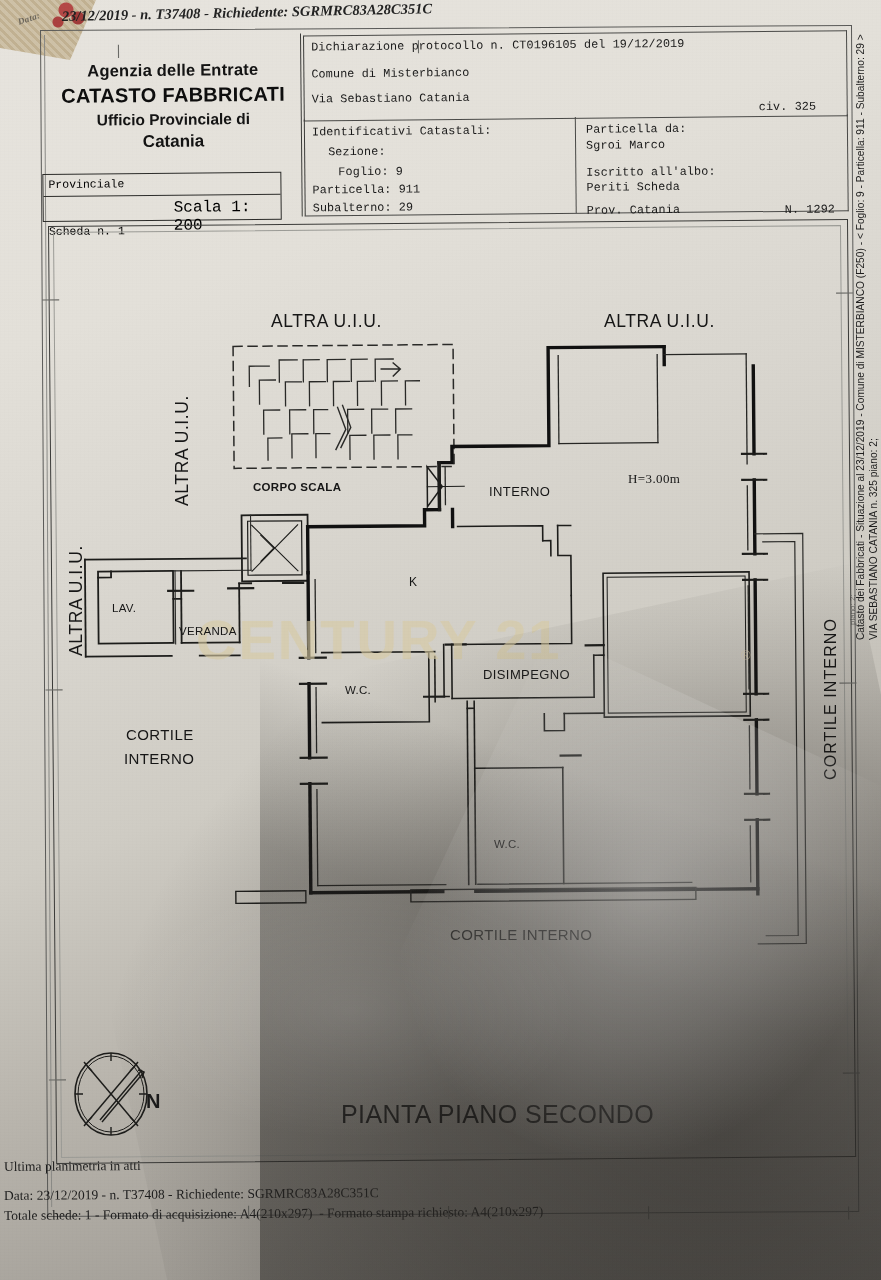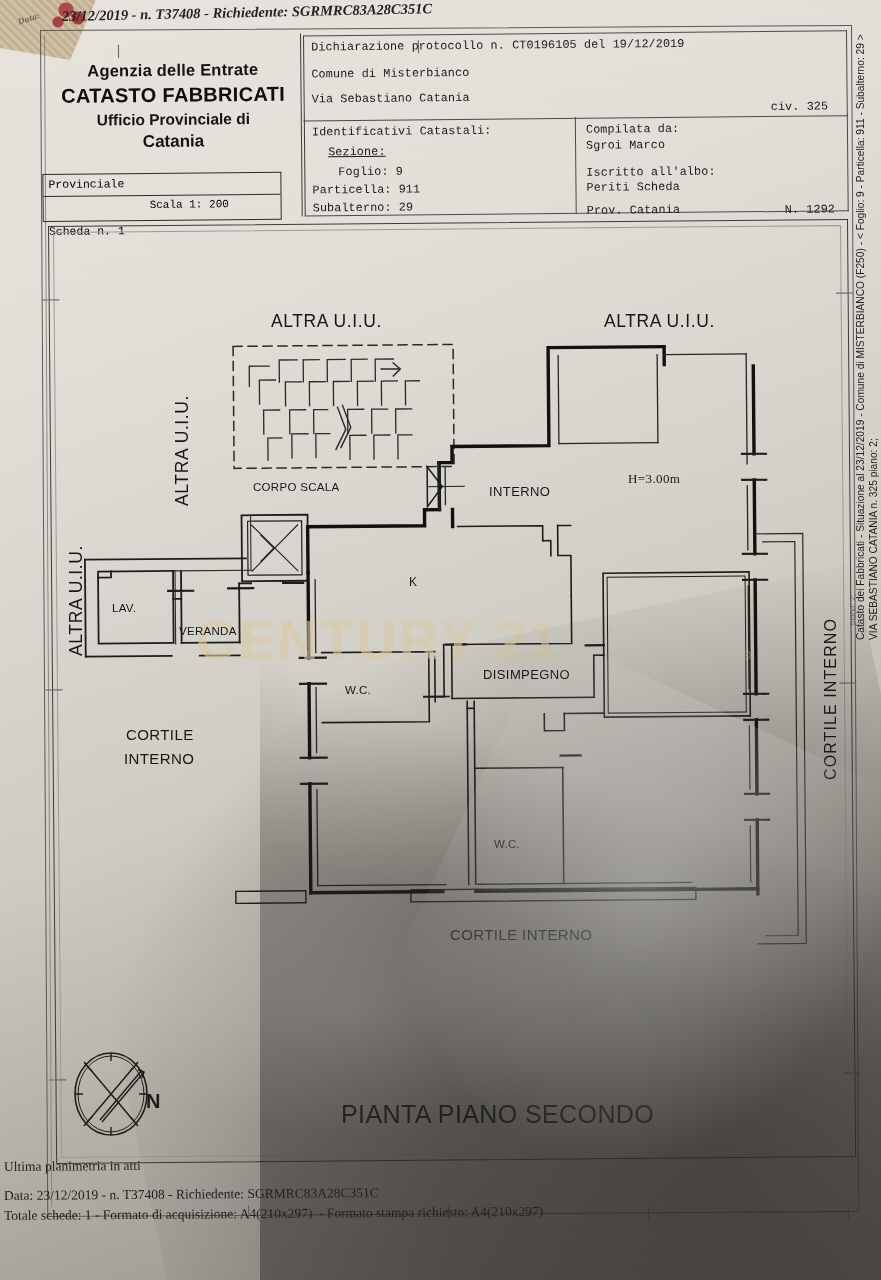--- a/index.html
+++ b/index.html
@@ -104,41 +104,41 @@
   #agTitle .l3{font-size:15.5px;font-weight:700;color:#141414;margin-top:4px;}
   #agTitle .l4{font-size:17px;font-weight:700;color:#141414;margin-top:3px;}
 
   #planBox{
     position:absolute;left:-4px;top:138px;width:237px;height:46px;
     border:1.5px solid #2c2c2a;
   }
   #planBox .row1{position:absolute;left:5px;top:3px;font-size:11.5px;}
   #planBox .sep{position:absolute;left:0;right:0;top:21px;height:1.4px;background:#2c2c2a;}
   #planBox .row2a{position:absolute;left:5px;top:25px;font-size:11.5px;margin-top:25px;}
-  #planBox .row2b{position:absolute;left:106px;top:25px;font-size:11px;text-align:right;}
+  #planBox .row2b{position:absolute;left:130px;top:25px;font-size:16px;}
 
   #hdrRight{position:absolute;left:258px;top:-2px;width:545px;height:185px;}
   #hdrRight .boxA{
     position:absolute;left:0;top:4px;width:542px;height:84px;
     border:1.2px solid #4a4a48;border-left:1.4px solid #3d3d3b;
   }
   #hdrRight .boxB{
     position:absolute;left:0;top:88px;width:542px;height:96px;
     border:1.2px solid #4a4a48;border-left:1.4px solid #3d3d3b;border-top:none;
   }
   #hdrRight .vdiv{
     position:absolute;left:271px;top:88px;width:1.2px;height:96px;background:#4a4a48;
   }
   .hdrTxt{font-size:11.8px;color:#1a1a1a;letter-spacing:.1px;}
   #dich{position:absolute;left:8px;top:9px;}
   #comune{position:absolute;left:8px;top:36px;}
   #via{position:absolute;left:8px;top:61px;}
-  #civ{position:absolute;left:455px;top:73px;margin-left:12px;}
+  #civ{position:absolute;left:455px;top:73px;}
   #idcat{position:absolute;left:8px;top:94px;}
-  #sezione{position:absolute;left:24px;top:114px;text-decoration:underline;}
+  #sezione{position:absolute;left:24px;top:114px;}
   #foglio{position:absolute;left:34px;top:134px;}
   #particella{position:absolute;left:8px;top:152px;}
   #subalterno{position:absolute;left:8px;top:170px;}
   #compilata{position:absolute;left:282px;top:94px;}
   #compnome{position:absolute;left:282px;top:110px;}
   #iscritto{position:absolute;left:282px;top:137px;}
   #periti{position:absolute;left:282px;top:152px;}
   #prov{position:absolute;left:282px;top:175px;}
   #nnum{position:absolute;left:480px;top:176px;}
 
@@ -243,21 +243,21 @@
       <div class="hdrTxt mono" id="comune">Comune di Misterbianco</div>
       <div class="hdrTxt mono" id="via">Via Sebastiano Catania</div>
       <div class="hdrTxt mono" id="civ">civ. 325</div>
 
       <div class="hdrTxt mono" id="idcat">Identificativi Catastali:</div>
       <div class="hdrTxt mono" id="sezione">Sezione:</div>
       <div class="hdrTxt mono" id="foglio">Foglio: 9</div>
       <div class="hdrTxt mono" id="particella">Particella: 911</div>
       <div class="hdrTxt mono" id="subalterno">Subalterno: 29</div>
 
-      <div class="hdrTxt mono" id="compilata">Compilata da:</div>
+      <div class="hdrTxt mono" id="compilata">Particella da:</div>
       <div class="hdrTxt mono" id="compnome">Sgroi Marco</div>
       <div class="hdrTxt mono" id="iscritto">Iscritto all'albo:</div>
       <div class="hdrTxt mono" id="periti">Periti Scheda</div>
       <div class="hdrTxt mono" id="prov">Prov. Catania</div>
       <div class="hdrTxt mono" id="nnum">N. 1292</div>
     </div>
   </div>
 
   <div id="drawFrame"></div>
   <div id="drawFrame2"></div>
@@ -462,21 +462,21 @@
 
   <div id="wm">CENTURY 21</div>
   <div id="wmReg">®</div>
 
   <div class="plab lbBig sans" style="left:271px;top:311px;">ALTRA U.I.U.</div>
   <div class="plab lbBig sans" style="left:604px;top:311px;">ALTRA U.I.U.</div>
 
   <div class="vtxt lbBig sans" style="left:172px;top:395px;transform:rotate(-90deg) translate(-100%,0);transform-origin:left top;">ALTRA U.I.U.</div>
   <div class="vtxt lbBig sans" style="left:66px;top:545px;transform:rotate(-90deg) translate(-100%,0);transform-origin:left top;">ALTRA U.I.U.</div>
 
-  <div class="plab lbSm sans" style="left:253px;top:481px;">CORPO SCALA</div>
+  <div class="plab lbSm sans" style="left:253px;top:481px;font-weight:bold;">CORPO SCALA</div>
   <div class="plab lbMed sans" style="left:489px;top:484px;">INTERNO</div>
   <div class="plab lbMed sans" style="left:628px;top:471px;font-family:Liberation Serif, serif;">H=3.00m</div>
   <div class="plab lbK sans" style="left:409px;top:575px;">K</div>
   <div class="plab lbMed sans" style="left:483px;top:667px;">DISIMPEGNO</div>
   <div class="plab lbSm sans" style="left:345px;top:684px;">W.C.</div>
   <div class="plab lbSm sans" style="left:494px;top:838px;">W.C.</div>
   <div class="plab lbSm sans" style="left:112px;top:602px;">LAV.</div>
   <div class="plab lbSm sans" style="left:179px;top:625px;">VERANDA</div>
 
   <div class="plab lbMed sans" style="left:126px;top:726px;font-size:15px;">CORTILE</div>

